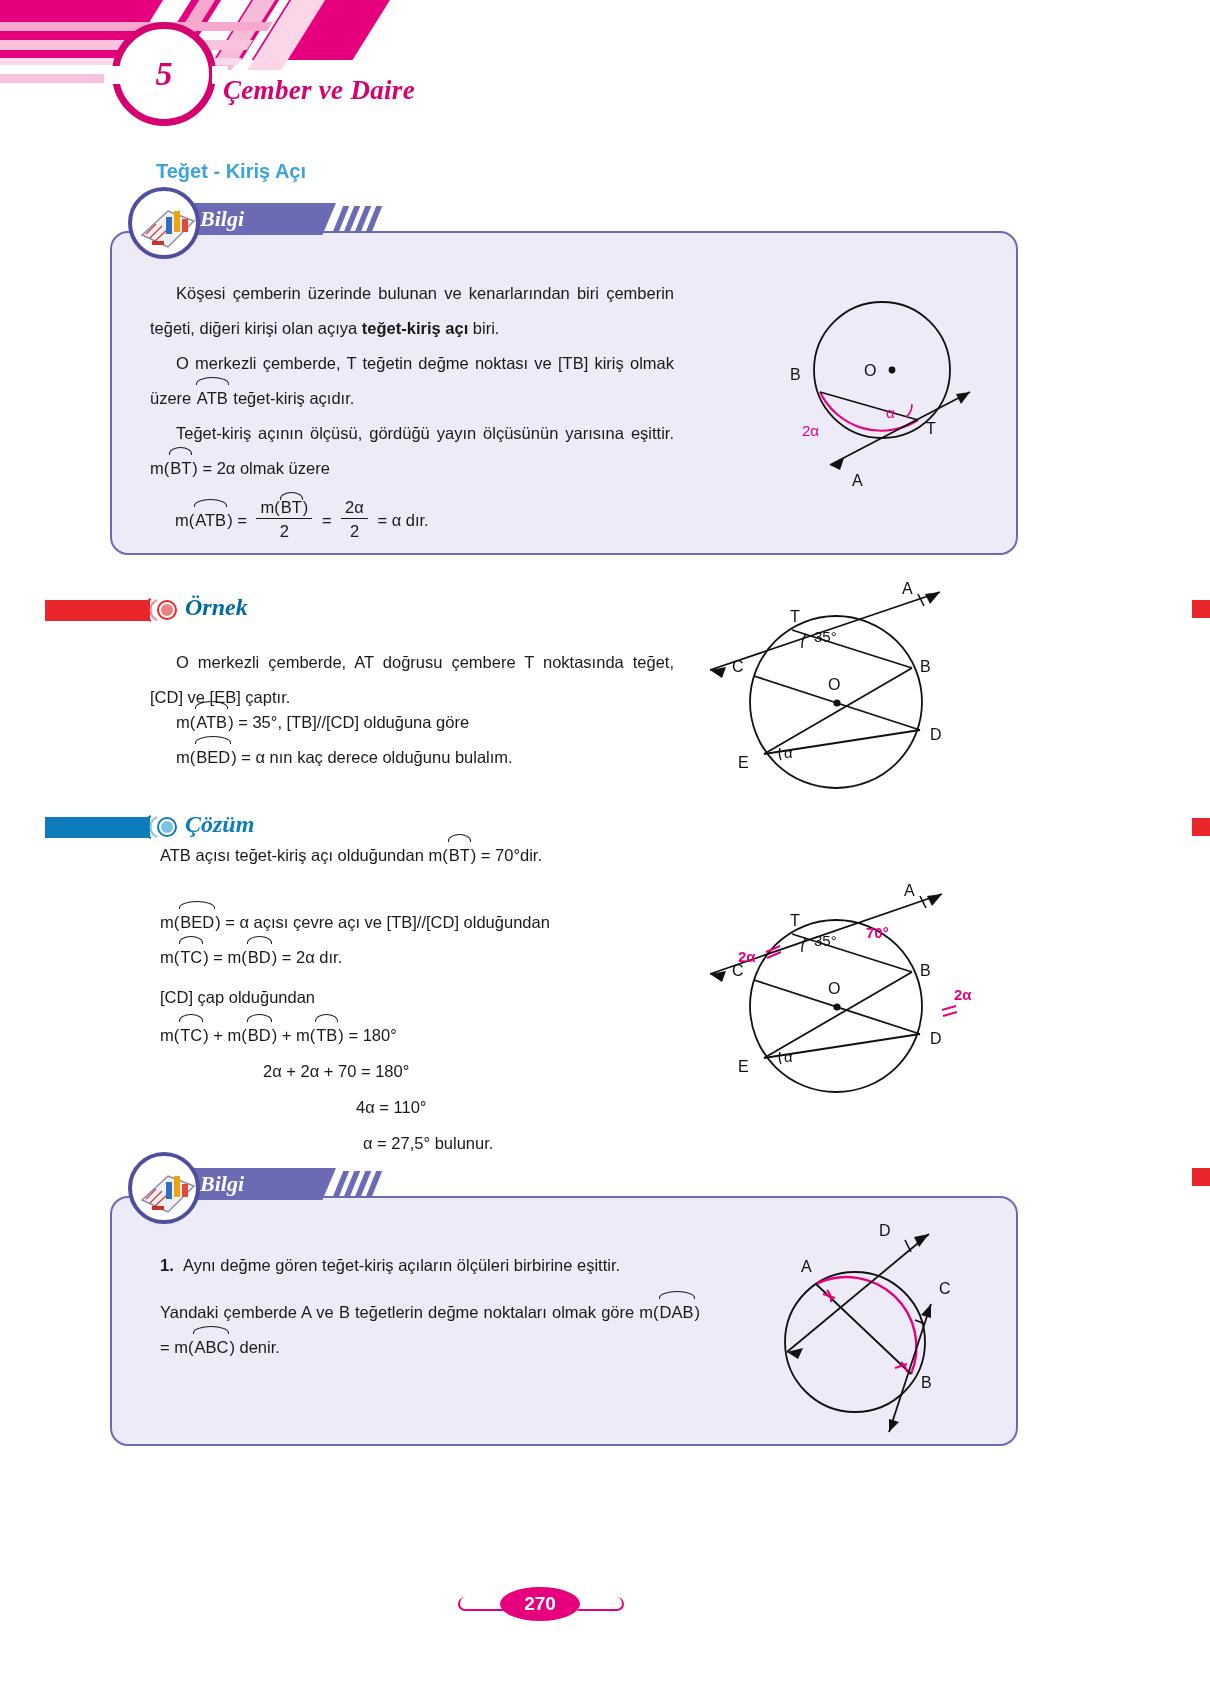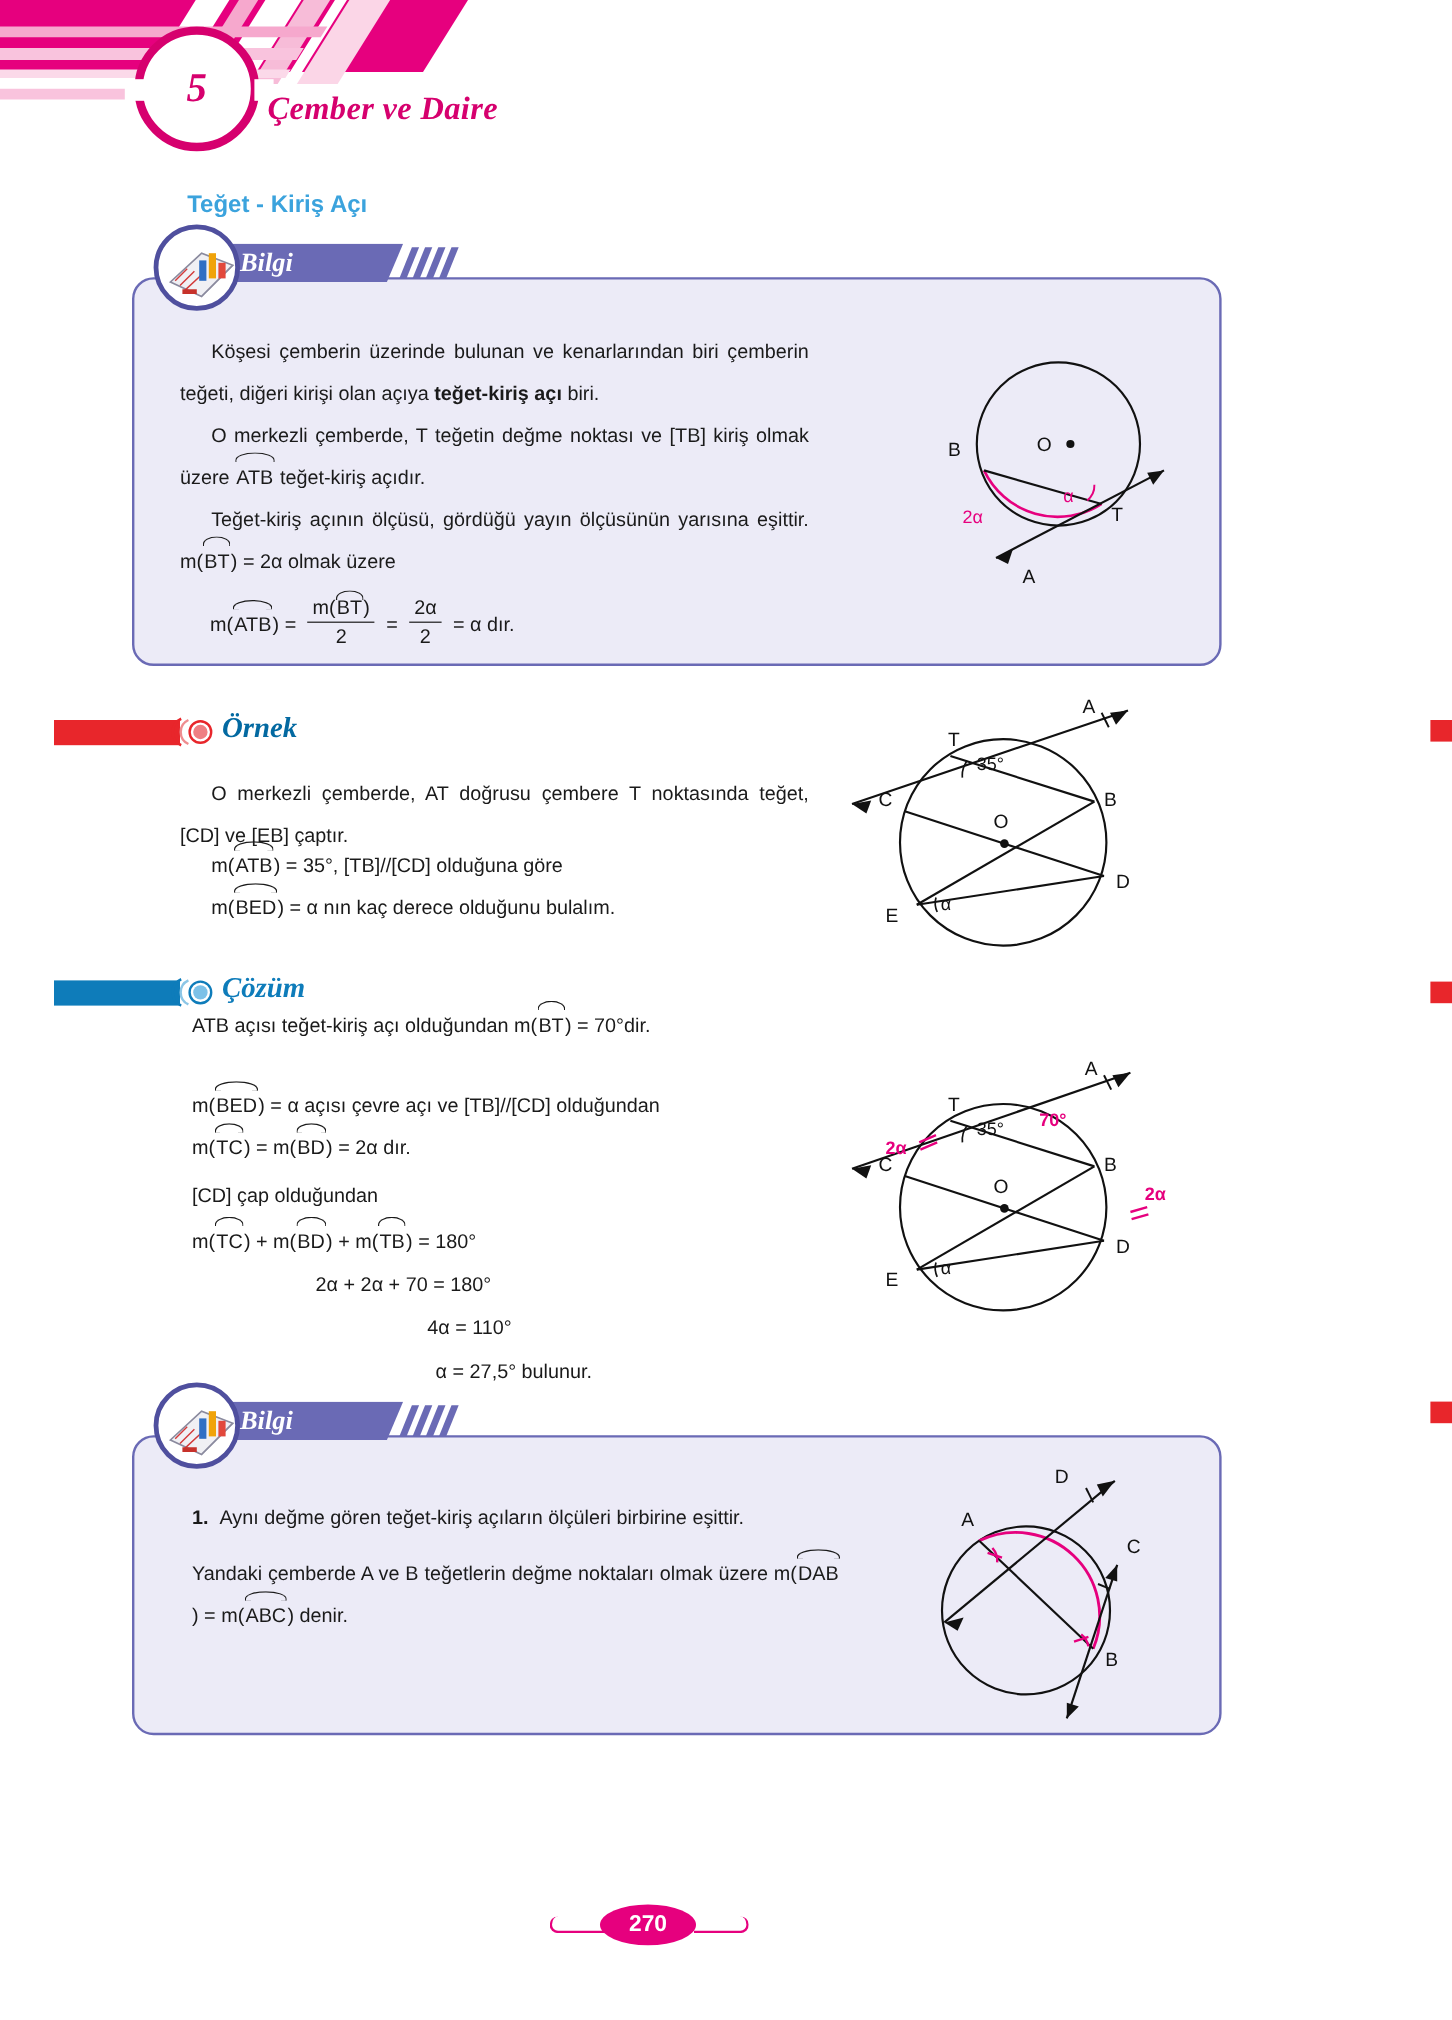--- a/index.html
+++ b/index.html
@@ -418,21 +418,21 @@
       </svg>
     </div>
   </div>
 </div>
 
 <div class="para" style="left:160px; top:1248px; width:540px;">
   <b class="strong">1.</b>&nbsp;&nbsp;<span>Aynı değme gören teğet-kiriş açıların ölçüleri birbirine eşittir.</span>
 </div>
 
 <div class="para just" style="left:160px; top:1295px; width:540px;">
-  <span>Yandaki çemberde A ve B teğetlerin değme noktaları olmak üzere m(</span><span class="arc">DAB</span><span>) = m(</span><span class="arc">ABC</span><span>) denir.</span>
+  <span>Yandaki çemberde A ve B teğetlerin değme noktaları olmak göre m(</span><span class="arc">DAB</span><span>) = m(</span><span class="arc">ABC</span><span>) denir.</span>
 </div>
 
 <div class="dgm" style="left:735px; top:1212px;">
   <svg width="260" height="230" viewBox="0 0 260 230">
     <circle cx="120" cy="130" r="70" fill="none" stroke="#111" stroke-width="1.8"></circle>
 
     <path d="M81,72 A70,70 0 0 1 176,162" fill="none" stroke="#e6007e" stroke-width="2.4"></path>
 
     <line x1="52" y1="140" x2="194" y2="22" stroke="#111" stroke-width="1.8"></line>
     <polygon points="52,140 68,136 63,147" fill="#111"></polygon>

